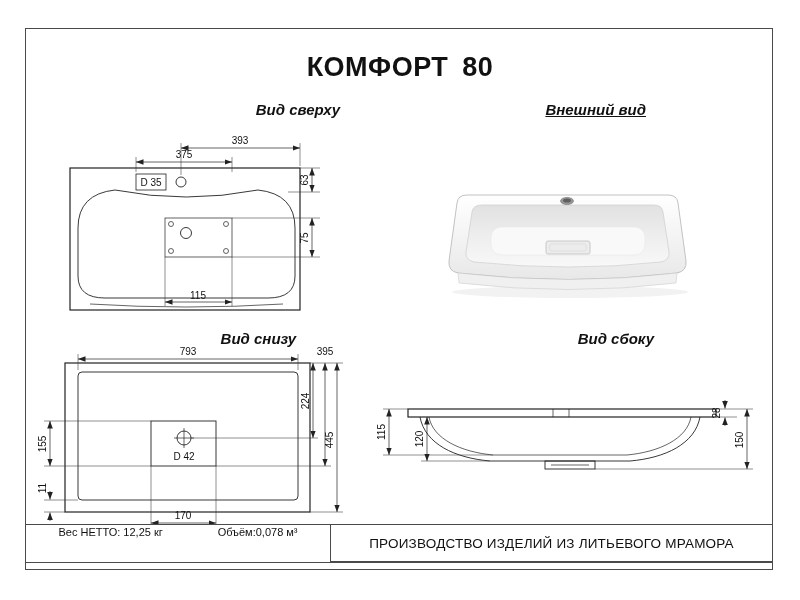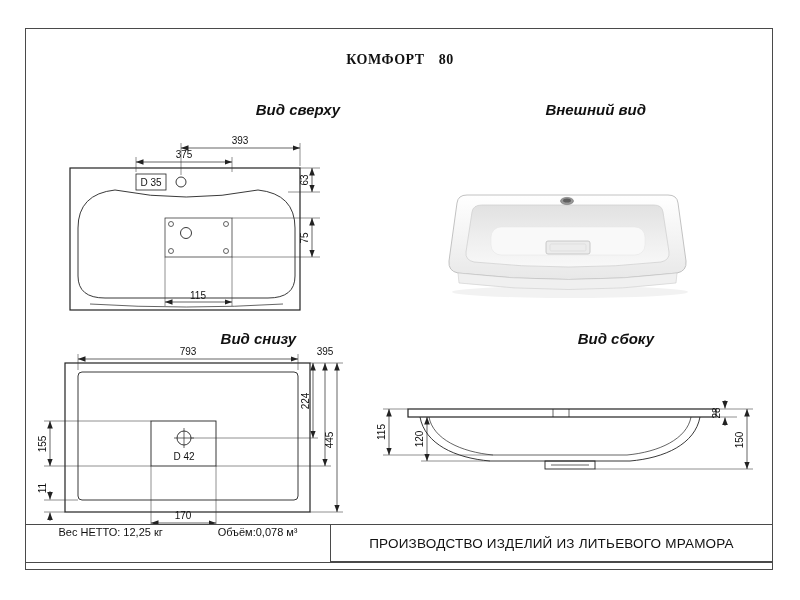--- a/index.html
+++ b/index.html
@@ -1,20 +1,20 @@
 <!DOCTYPE html>
 <html><head>
 <meta charset="utf-8">
 <style>
   * { margin:0; padding:0; box-sizing:border-box; }
   html,body { background:#fff; }
   body { font-family:"Liberation Sans", sans-serif; color:#111; }
   .page { position:relative; width:800px; height:600px; background:#fff; overflow:hidden; }
   .frame { position:absolute; left:25px; top:28px; width:748px; height:542px; border:1px solid #4a4a4a; }
-  .title { position:absolute; top:52px; left:0; width:800px; text-align:center; font-size:14px; font-weight:bold; letter-spacing:0.5px;font-family:Liberation Serif, serif; }
+  .title { position:absolute; top:52px; left:0; width:800px; text-align:center; font-size:27px; font-weight:bold; letter-spacing:0.5px; }
   .title .gap { display:inline-block; width:14px; }
   .view-label { position:absolute; font-size:15px; font-weight:bold; font-style:italic; text-align:right; }
   svg.view { position:absolute; }
   .outline { fill:#fff; stroke:#222; stroke-width:1.2; }
   .inner-line { fill:none; stroke:#222; stroke-width:0.9; }
   .thin { fill:none; stroke:#222; stroke-width:0.7; }
   .dim { stroke:#222; stroke-width:0.7; fill:none; }
   .ext { stroke:#333; stroke-width:0.55; }
   .dim-label { font-family:"Liberation Sans",sans-serif; font-size:10px; fill:#111; }
   .footer { position:absolute; left:25px; top:524px; width:748px; height:39px; display:flex; font-size:11px; }
@@ -39,21 +39,21 @@
     </defs>
   </svg>
 
   <div class="frame"></div>
 
   <div class="title">
     <span>КОМФОРТ</span><span class="gap"></span><span>80</span>
   </div>
 
   <div class="view-label" style="left:40px;top:101px;width:300px;">Вид сверху</div>
-  <div class="view-label" style="left:446px;top:101px;width:200px;">Внешний вид</div>
+  <div class="view-label" style="left:446px;top:101px;width:200px;text-decoration:underline;">Внешний вид</div>
   <div class="view-label" style="left:454px;top:330px;width:200px;">Вид сбоку</div>
   <div class="view-label" style="left:96px;top:330px;width:200px;">Вид снизу</div>
 
   <svg class="view" style="left:40px;top:128px" width="300" height="192">
     <g>
       <rect class="outline" x="30" y="40" width="230" height="142"></rect>
       <path class="inner-line" d="M 38,100 Q 38,66 75,62 Q 146,76 218,62 Q 255,66 255,100 L 255,148 Q 255,170 228,170 L 65,170 Q 38,170 38,148 Z"></path>
       <path class="thin" d="M 50,176 Q 146,182 243,176"></path>
       <circle class="inner-line" cx="141" cy="54" r="5"></circle>
       <rect x="96" y="46" width="30" height="16" fill="#fff" stroke="#222" stroke-width="0.8"></rect>

